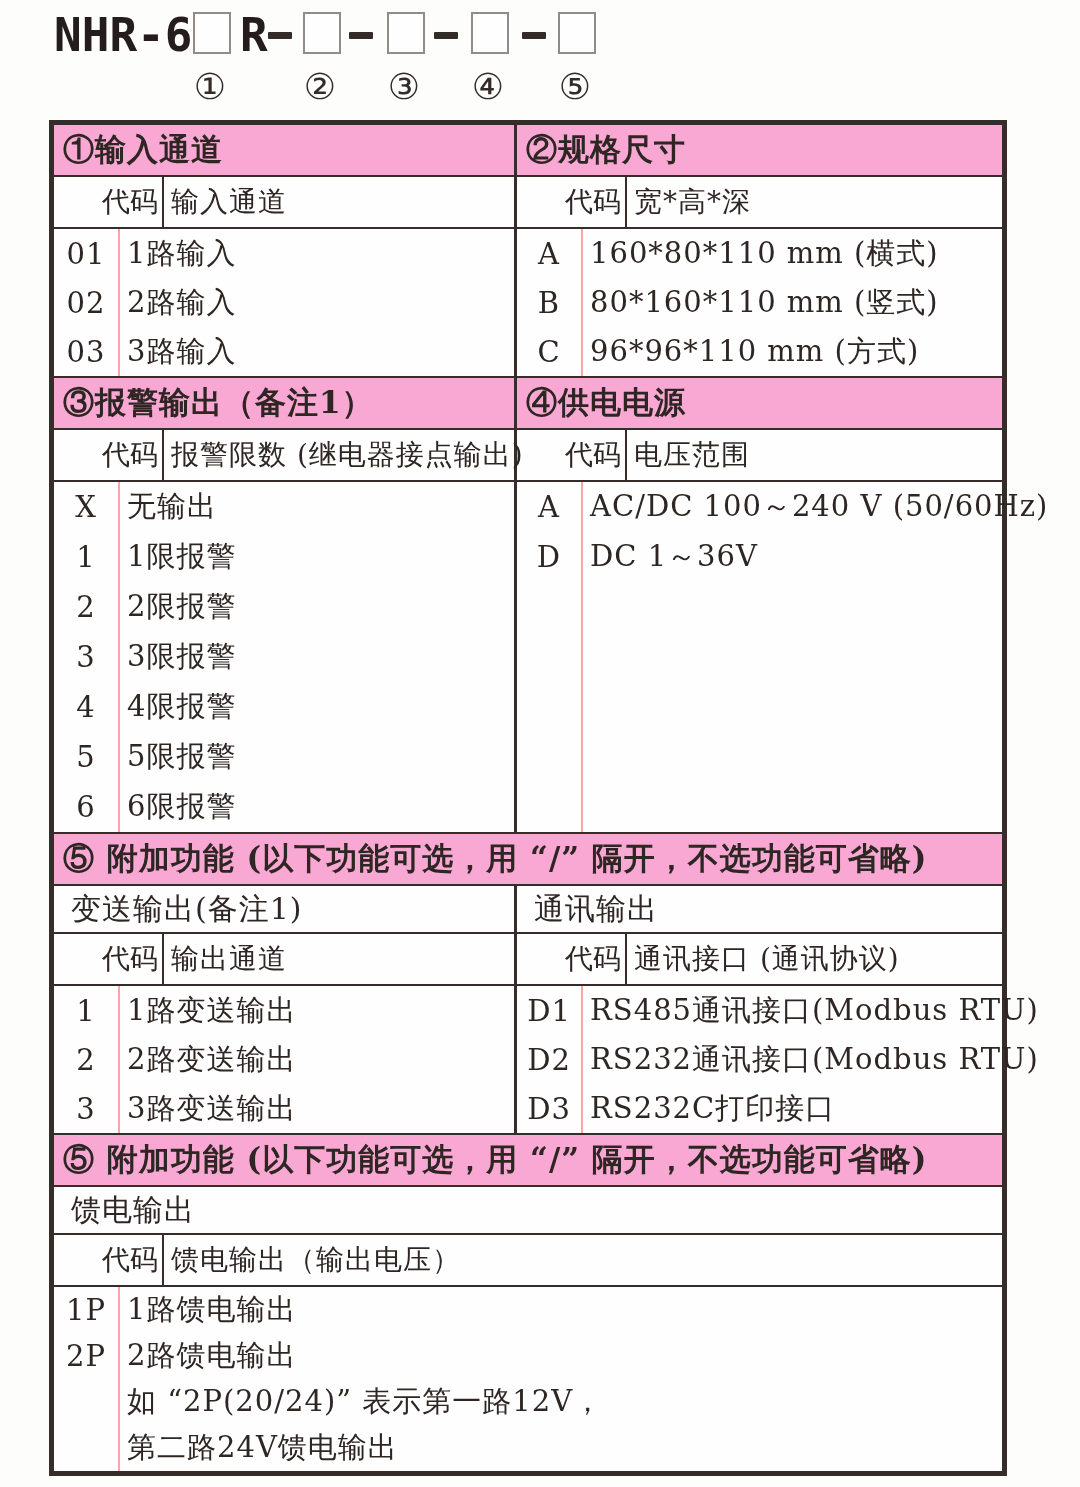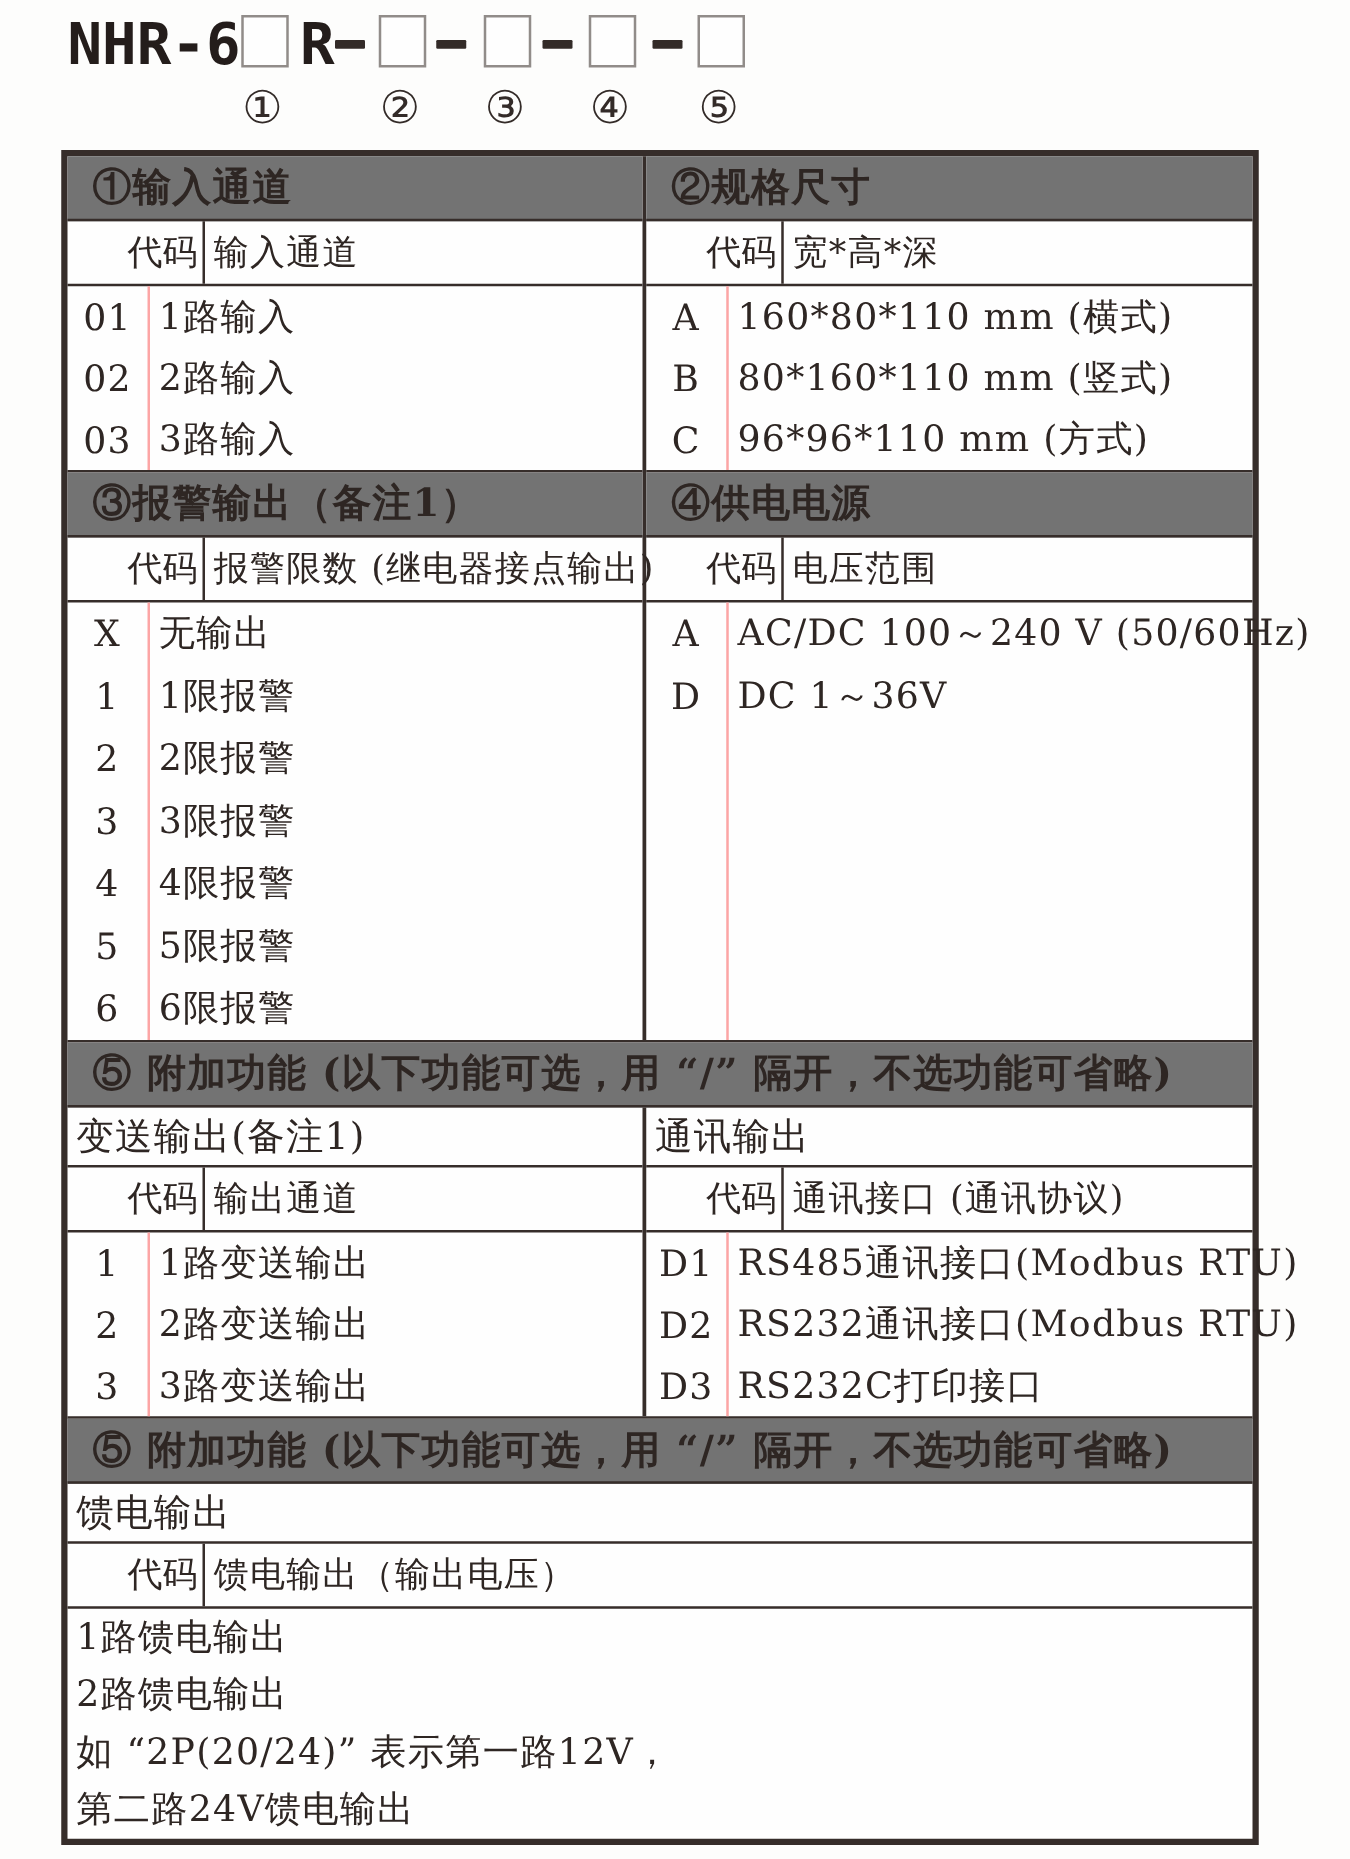--- a/index.html
+++ b/index.html
@@ -39,27 +39,27 @@
   
   .otable{
     position:absolute;left:49px;top:120px;width:958px;
     box-sizing:border-box;border:5px solid #362d2a;background:#fefefe;
   }
   .band{border-bottom:2px solid #362d2a;}
   .split{display:flex;border-bottom:2px solid #362d2a;}
   .half-l{width:463px;box-sizing:border-box;border-right:3px solid #362d2a;}
   .half-r{flex:1;min-width:0;text-align:center;}
   .gray{
-    background:#737373;height:50px;display:flex;align-items:center;
-    padding-left:20px;font-size:31px;font-weight:600;letter-spacing:1px;
+    background:#f9a8d4;height:50px;display:flex;align-items:center;
+    padding-left:9px;font-size:31px;font-weight:600;letter-spacing:1px;
     white-space:nowrap;
   }
   .subtitle{
     height:46px;display:flex;align-items:center;
-    padding-left:7px;font-size:30px;letter-spacing:1px;white-space:nowrap;
+    padding-left:17px;font-size:30px;letter-spacing:1px;white-space:nowrap;
   }
   .subhead{height:50px;display:flex;font-size:28px;}
   .subhead .clabel{
     width:64px;border-right:2px solid #362d2a;
     display:flex;align-items:center;justify-content:center;
     letter-spacing:0;flex:none;margin-left:44px;
   }
   .subhead .dlabel{
     flex:1;min-width:0;display:flex;align-items:center;
     padding-left:7px;white-space:nowrap;letter-spacing:1px;
@@ -224,20 +224,26 @@
       </div>
     </div>
 
     <div class="gray band">⑤ 附加功能 (以下功能可选，用 “/” 隔开，不选功能可省略)</div>
     <div class="subtitle band">馈电输出</div>
     <div class="subhead band">
       <div class="clabel">代码</div>
       <div class="dlabel">馈电输出（输出电压）</div>
     </div>
     <div class="datablock" style="height:184px;--rh:46px">
+      <div class="codecol">
+          <div class="cellrow">1P</div>
+          <div class="cellrow">2P</div>
+          <div class="cellrow"></div>
+          <div class="cellrow"></div>
+        </div>
       <div class="desccol">
           <div class="cellrow">1路馈电输出</div>
           <div class="cellrow">2路馈电输出</div>
           <div class="cellrow">如 “2P(20/24)” 表示第一路12V，</div>
           <div class="cellrow">第二路24V馈电输出</div>
         </div>
     </div>
 
   </div>
 </div>

